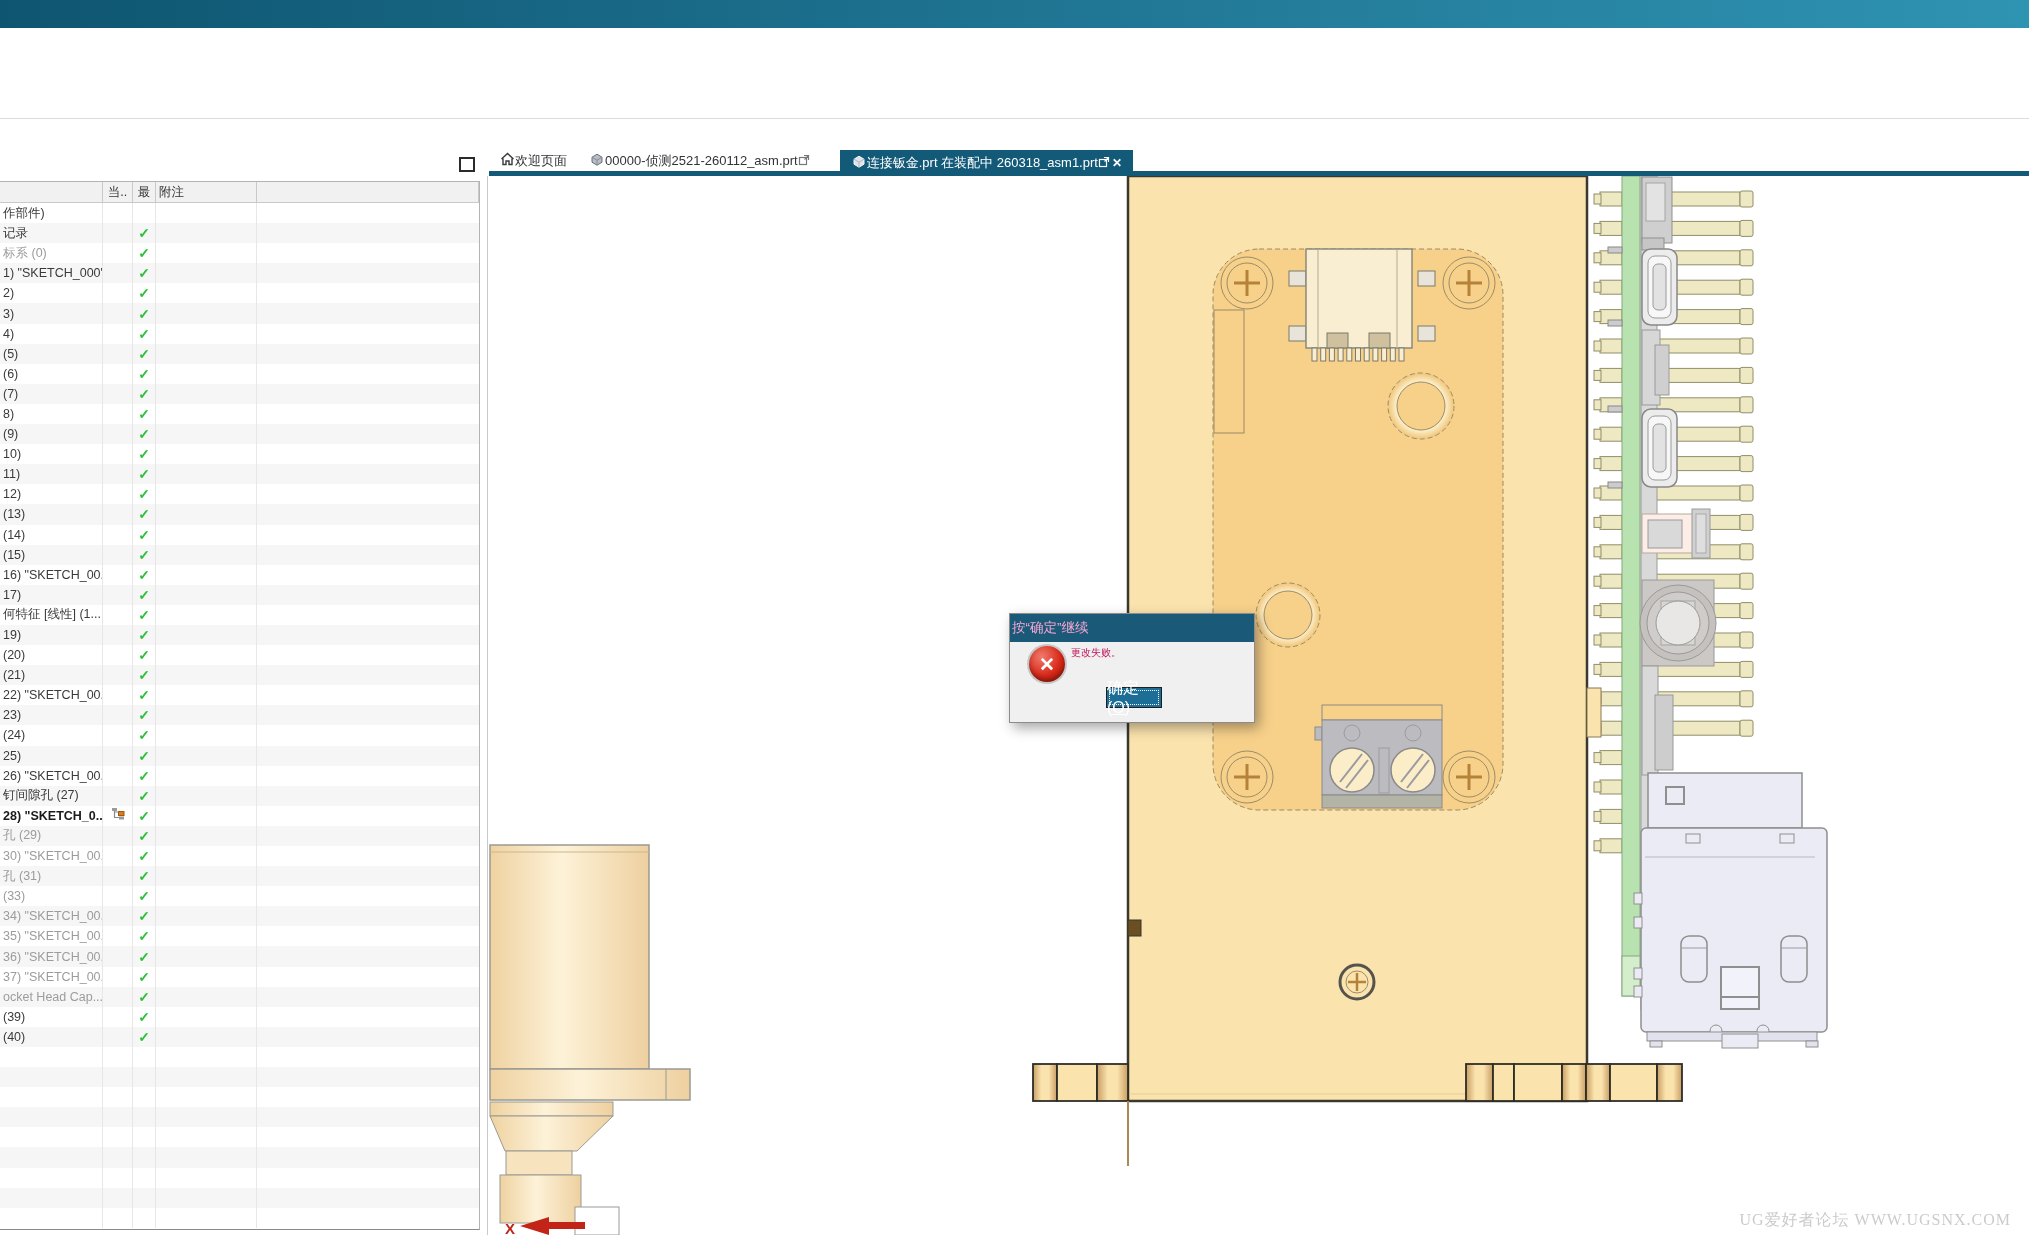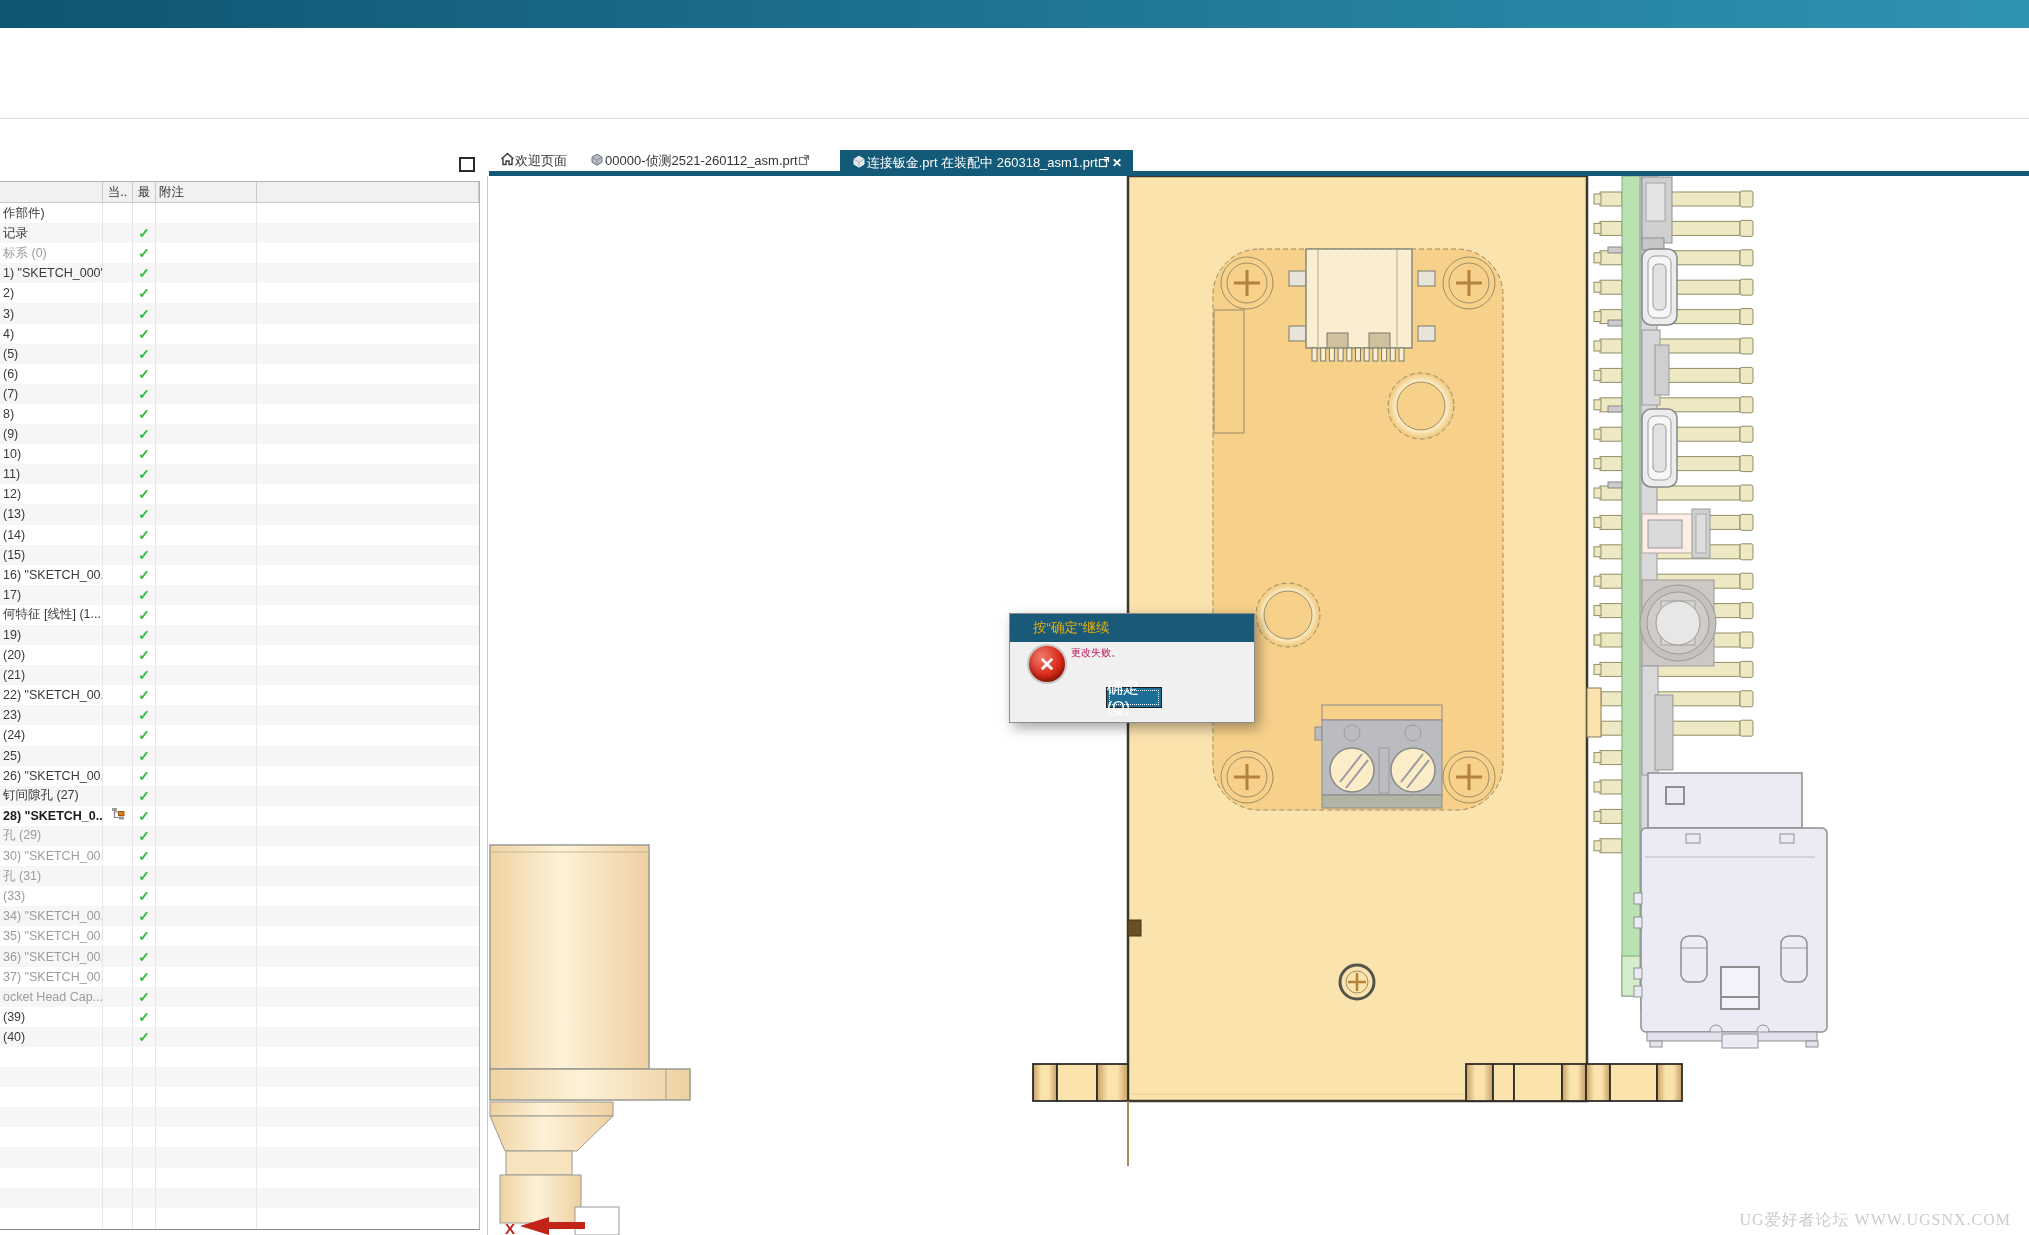--- a/index.html
+++ b/index.html
@@ -25,21 +25,21 @@
   .phdr .cell{color:#333;background:#f1f1f1;border-right:1px solid #c9c9c9}
   .cell{display:flex;align-items:center;padding:0 3px;overflow:hidden;white-space:nowrap;box-sizing:border-box;border-right:1px solid #e7e7e7;height:100%}
   .c-name{width:103px}.c-cur{width:30px;justify-content:center}.c-lat{width:23px;justify-content:center}.c-note{width:101px}.c-x{flex:1;border-right:none}
   .prow{display:flex;height:20.1px}
   .prow.alt{background:#f6f6f6}
   .chk{color:#2fbe3c;font-weight:bold;font-size:14px;line-height:1}
   .gray{color:#9c9c9c}.boldtxt{font-weight:bold;color:#1a1a1a}
   
   .dialog{left:1009px;top:613px;width:244px;height:108px;background:#f0f0f0;border:1px solid #8c8c8c;
           box-shadow:4px 5px 12px rgba(0,0,0,.35);z-index:20}
-  .dtitle{height:28px;background:#1a5977;color:#eab308;font-size:13.5px;display:flex;align-items:center;padding:0 23px;box-sizing:border-box}
+  .dtitle{height:28px;background:#1a5977;color:#f9a8d4;font-size:13.5px;display:flex;align-items:center;padding:0 2px;box-sizing:border-box}
   .dmsg{position:absolute;left:61px;top:32px;font-size:10px;color:#be185d}
   .erricon{position:absolute;left:19px;top:32px;width:36px;height:36px;border-radius:50%;
            background:radial-gradient(circle at 35% 30%,#f07a6d,#d92a19 55%,#8f1206);
            box-shadow:0 0 0 2px #c6c6c6, inset 0 -3px 5px rgba(0,0,0,.3);
            display:flex;align-items:center;justify-content:center;color:#fff;font-weight:bold;font-size:19px}
   .okbtn{position:absolute;left:96px;top:73px;width:56px;height:21px;background:#1c6e96;color:#fff;
          font-size:16px;border:1px solid #1f1f1f;outline:1px dotted #fff;outline-offset:-4px;
          display:flex;align-items:center;justify-content:center;box-sizing:border-box;cursor:default}
   .okbtn u{text-decoration:underline}
   

